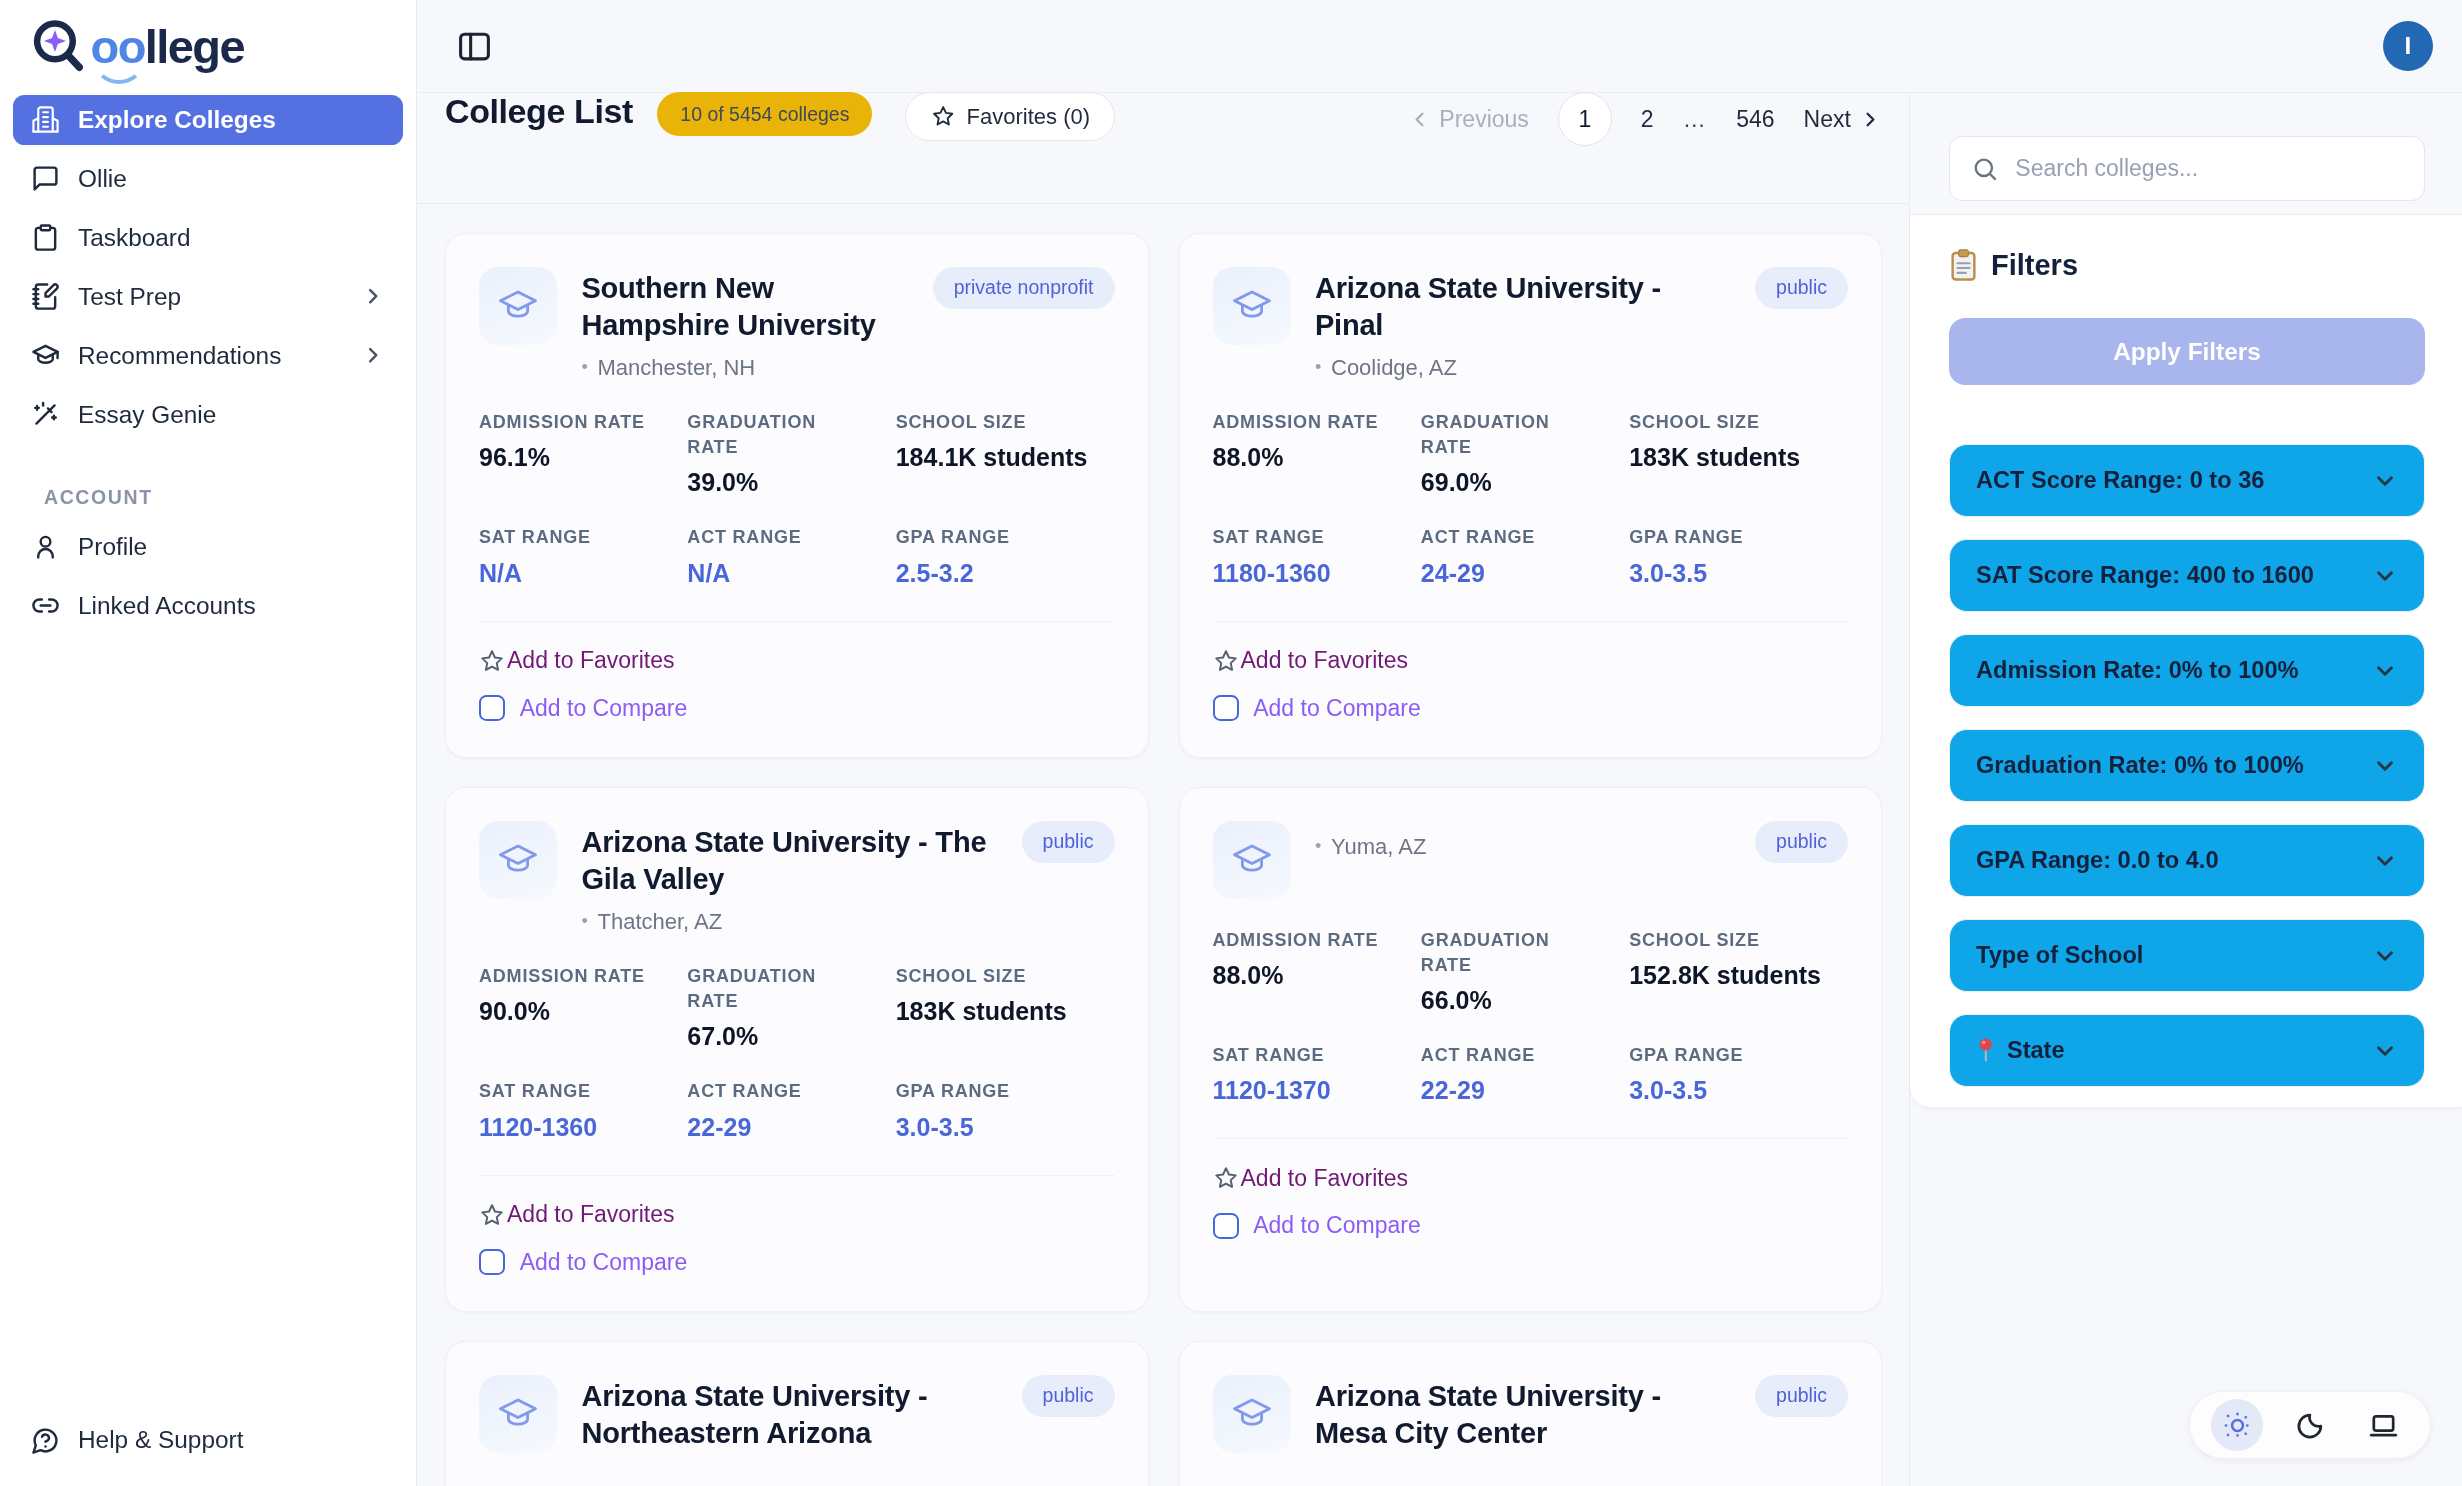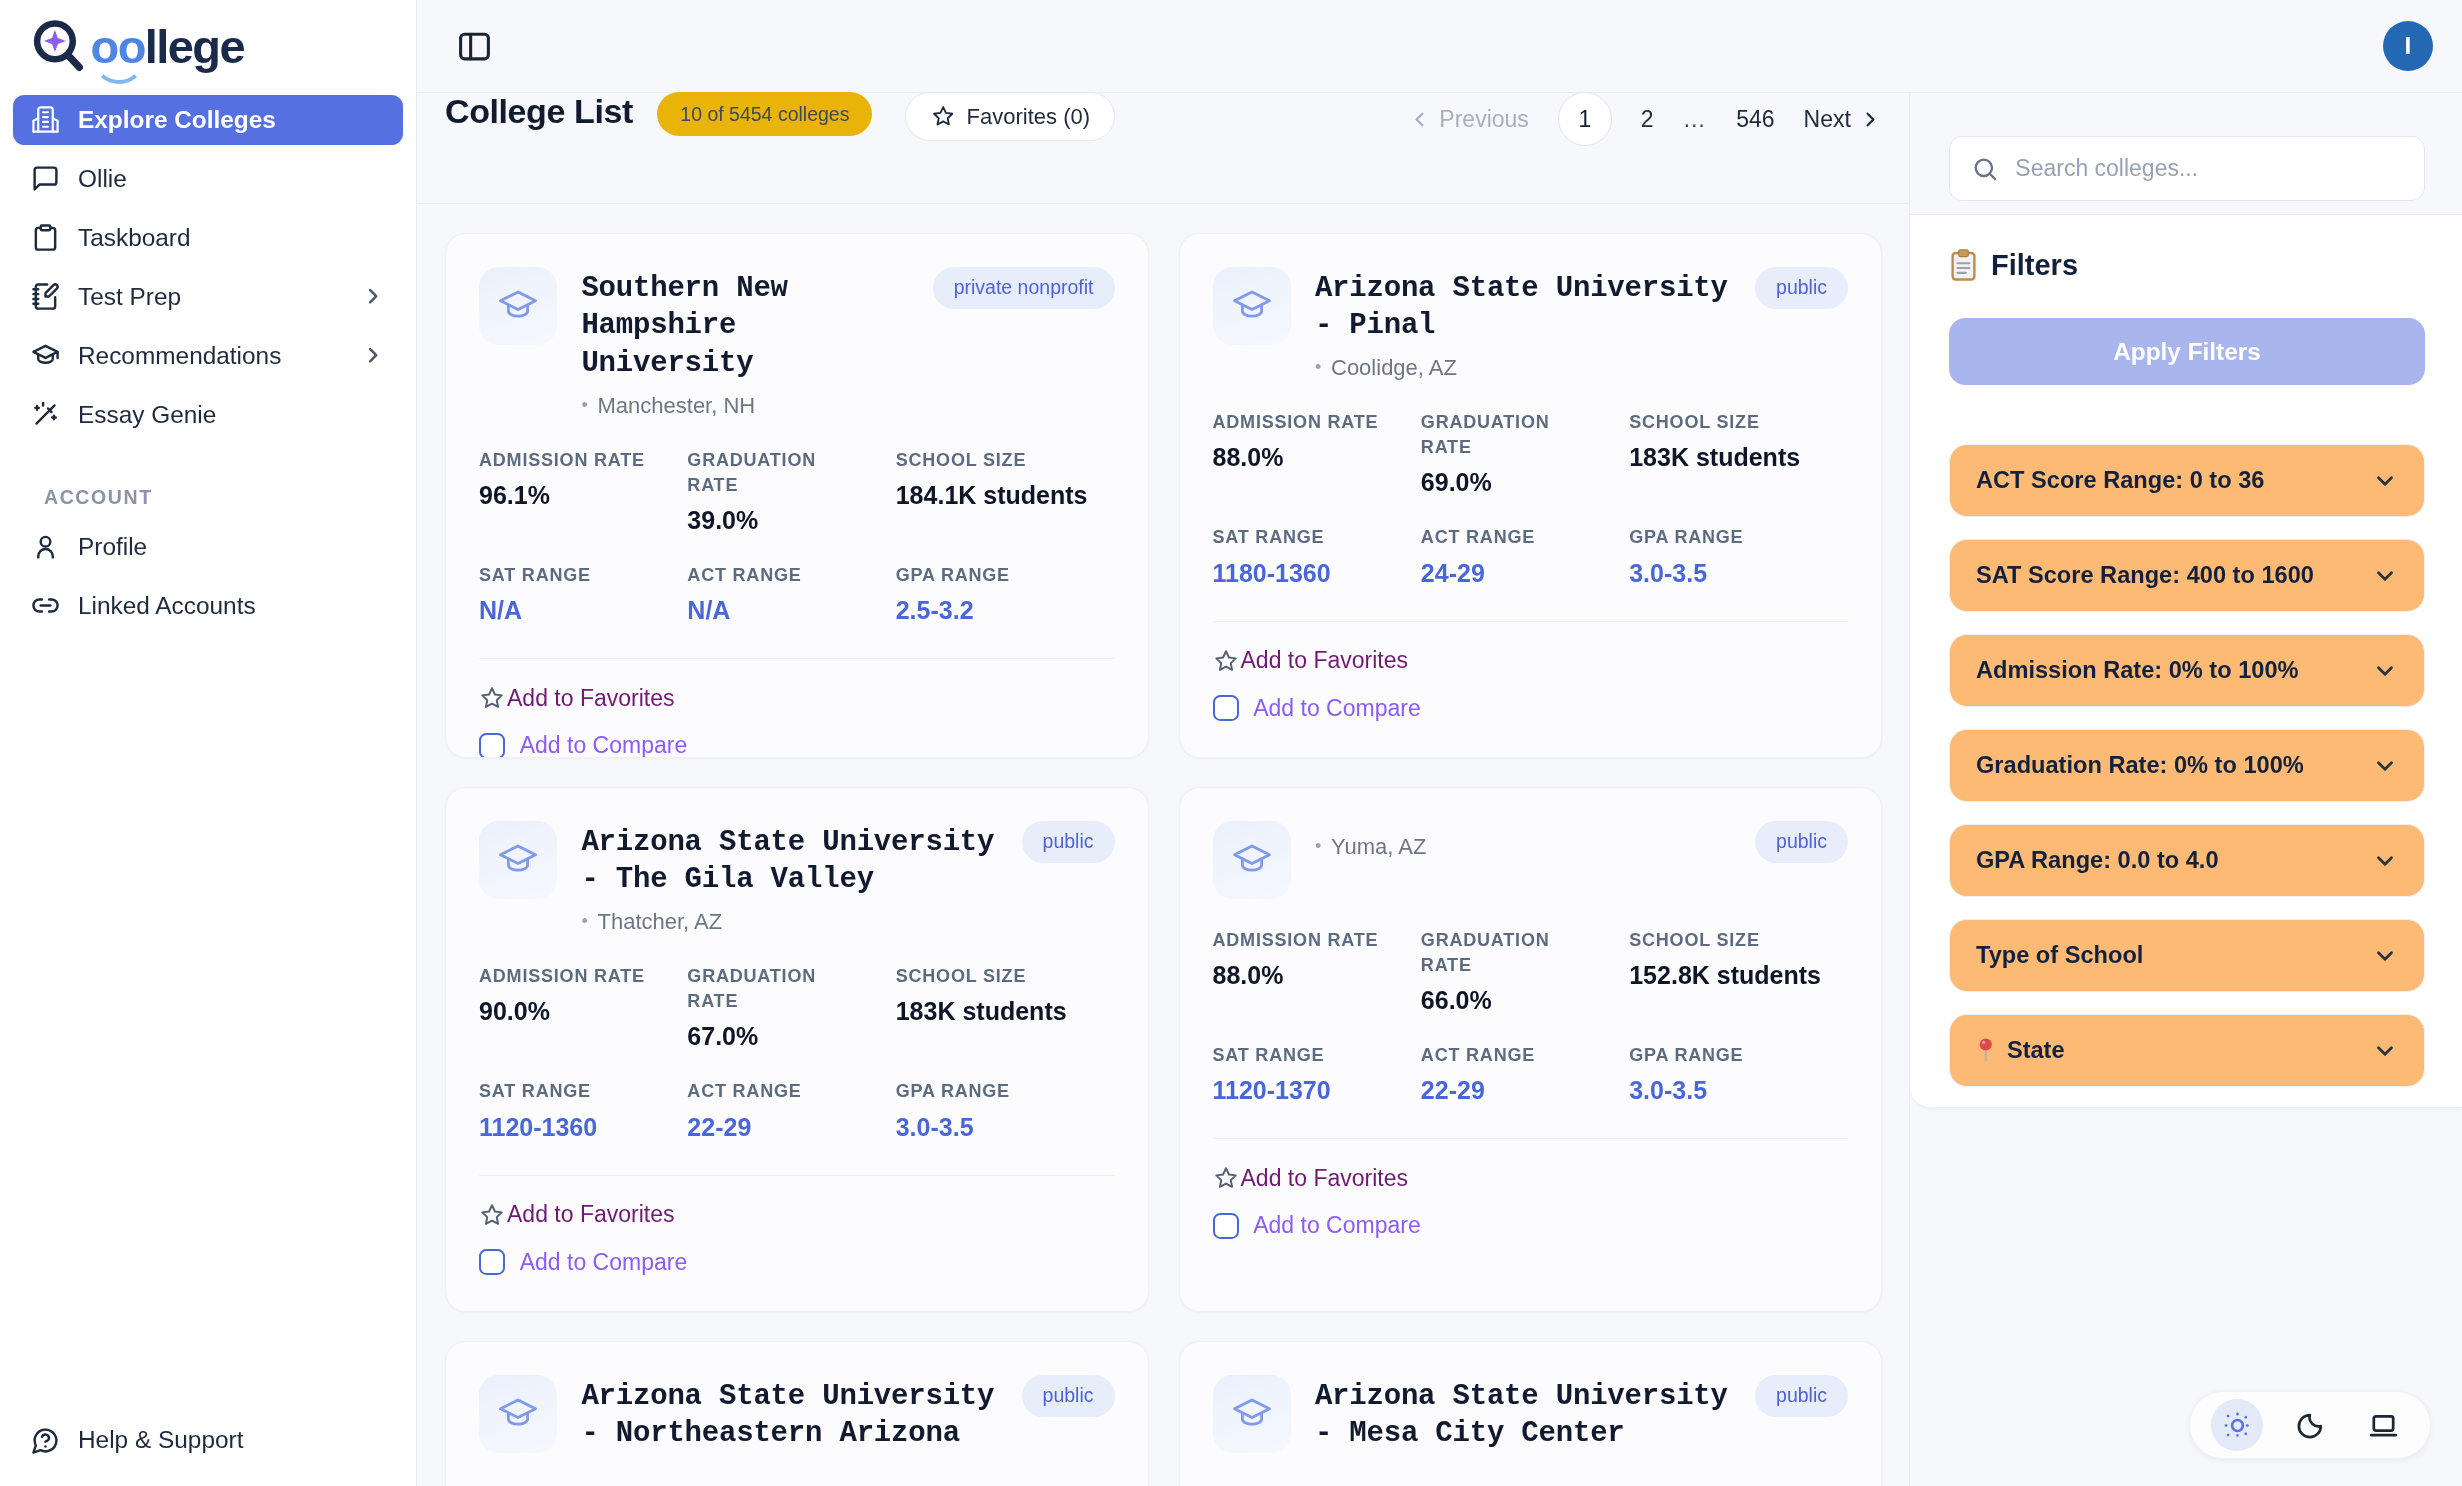--- a/index.html
+++ b/index.html
@@ -38,21 +38,21 @@
   .pg-num { color:#1f2a3d; font-weight:500; cursor:pointer; }
   .pg-current { width:54px; height:54px; border:1.6px solid #e2e5ea; background:#fff; border-radius:50%; display:flex; align-items:center; justify-content:center; }
   .pg-dots { color:#3a4354; letter-spacing:1.6px; }
 
   
   .cards-grid { display:grid; grid-template-columns:1fr 1fr; column-gap:30px; row-gap:29px; padding:28.5px 28px; }
   .card { background:#fcfcfe; border:0.8px solid #f0f1f5; border-radius:21px; padding:33px; height:525px; overflow:hidden; box-shadow:0 0.8px 2.4px rgba(16,24,40,.04); }
   .card-head { display:flex; gap:24.4px; }
   .card-icon { width:78px; height:78px; flex:0 0 78px; border-radius:19.5px; background:linear-gradient(160deg,#eaf0fc 0%,#f6f9fe 100%); display:flex; align-items:center; justify-content:center; color:#8199ea; }
   .card-titlewrap { flex:1; min-width:0; padding-top:3.3px; }
-  .card-title { font-size:29px; font-weight:700; line-height:1.3; color:#111a2e; letter-spacing:-0.2px;font-family:Liberation Mono, monospace; }
+  .card-title { font-size:29px; font-weight:700; line-height:1.3; color:#111a2e; letter-spacing:-0.2px; }
   .card-loc { margin-top:9.8px; font-size:22px; color:#6e7686; display:flex; align-items:center; }
   .loc-dot { color:#9aa2b1; margin-right:9.8px; font-size:18px; }
   .card-badge { align-self:flex-start; background:#e8edfb; color:#4e63d8; border-radius:813px; padding:9.8px 21px; font-size:19.5px; white-space:nowrap; }
   .stats { display:grid; grid-template-columns:1fr 1fr 1.05fr; margin-top:29px; }
   .ranges { display:grid; grid-template-columns:1fr 1fr 1.05fr; margin-top:28px; }
   .stat-label { font-size:18px; font-weight:600; letter-spacing:0.8px; color:#5d6b80; text-transform:uppercase; line-height:1.4; white-space:nowrap; }
   .stat-label.wrapped { white-space:normal; max-width:142px; }
   .stat-value { margin-top:8.1px; font-size:25px; font-weight:700; color:#0d1526; }
   .stat-value.blue { color:#4a67d9; }
   .card-divider { border-top:0.8px solid #eff1f4; margin:33px 0 21px 0; }
@@ -63,21 +63,21 @@
   
   .rightbar { position:absolute; left:1909px; top:92px; right:0; bottom:0; border-left:0.8px solid #e9ebf0; }
   .search-wrap { margin:44px 37px 0 39px; height:65px; background:#fff; border:1.6px solid #e3e6ec; border-radius:13px; display:flex; align-items:center; padding:17px 21px; gap:16.3px; }
   .search-wrap input { border:none; outline:none; font-size:23px; color:#3d4a5c; width:100%; background:transparent; font-family:"Liberation Sans",sans-serif; }
   .search-wrap input::placeholder { color:#98a1b3; }
   .search-divider { margin-top:13px; border-top:0.8px solid #e9ebf0; }
   .filters-panel { background:#ffffff; height:893px; padding:33px 37px 0 39px; border-bottom:0.8px solid #eef0f3; border-bottom-left-radius:21px; box-shadow:0 1.6px 3.3px rgba(16,24,40,.03); }
   .filters-heading { display:flex; align-items:center; gap:13px; font-size:29px; font-weight:800; color:#14213d; }
   .apply-btn { margin-top:36px; width:100%; height:67px; border:none; border-radius:16.3px; background:#a9b6ee; color:#ffffff; font-size:24.4px; font-weight:700; font-family:"Liberation Sans",sans-serif; cursor:pointer; }
   .pill-list { margin-top:59px; }
-  .filter-pill { height:73px; background:#fdba74; border:1.6px solid #edeff3; border-radius:18px; display:flex; align-items:center; padding:0 26px; margin-bottom:22px; font-size:23.6px; font-weight:700; color:#14213d; cursor:pointer; }
+  .filter-pill { height:73px; background:#0ea5e9; border:1.6px solid #edeff3; border-radius:18px; display:flex; align-items:center; padding:0 26px; margin-bottom:22px; font-size:23.6px; font-weight:700; color:#14213d; cursor:pointer; }
   .filter-pill .chev { margin-left:auto; color:#2a3342; }
   .pill-pin { margin-right:11.4px; }
 
   
   .theme-switch { position:absolute; right:31px; bottom:28px; background:#fdfdfe; border:0.8px solid #f0f1f4; border-radius:813px; height:68px; display:flex; align-items:center; gap:21px; padding:0 21px; box-shadow:0 1.6px 6.5px rgba(16,24,40,.06); z-index:6; }
   .theme-opt { width:52px; height:52px; border-radius:50%; display:flex; align-items:center; justify-content:center; color:#1f2733; cursor:pointer; }
   .theme-opt.active { background:#e4e9f8; color:#5b6fe0; }
 </style>
 </head>
 <body>

